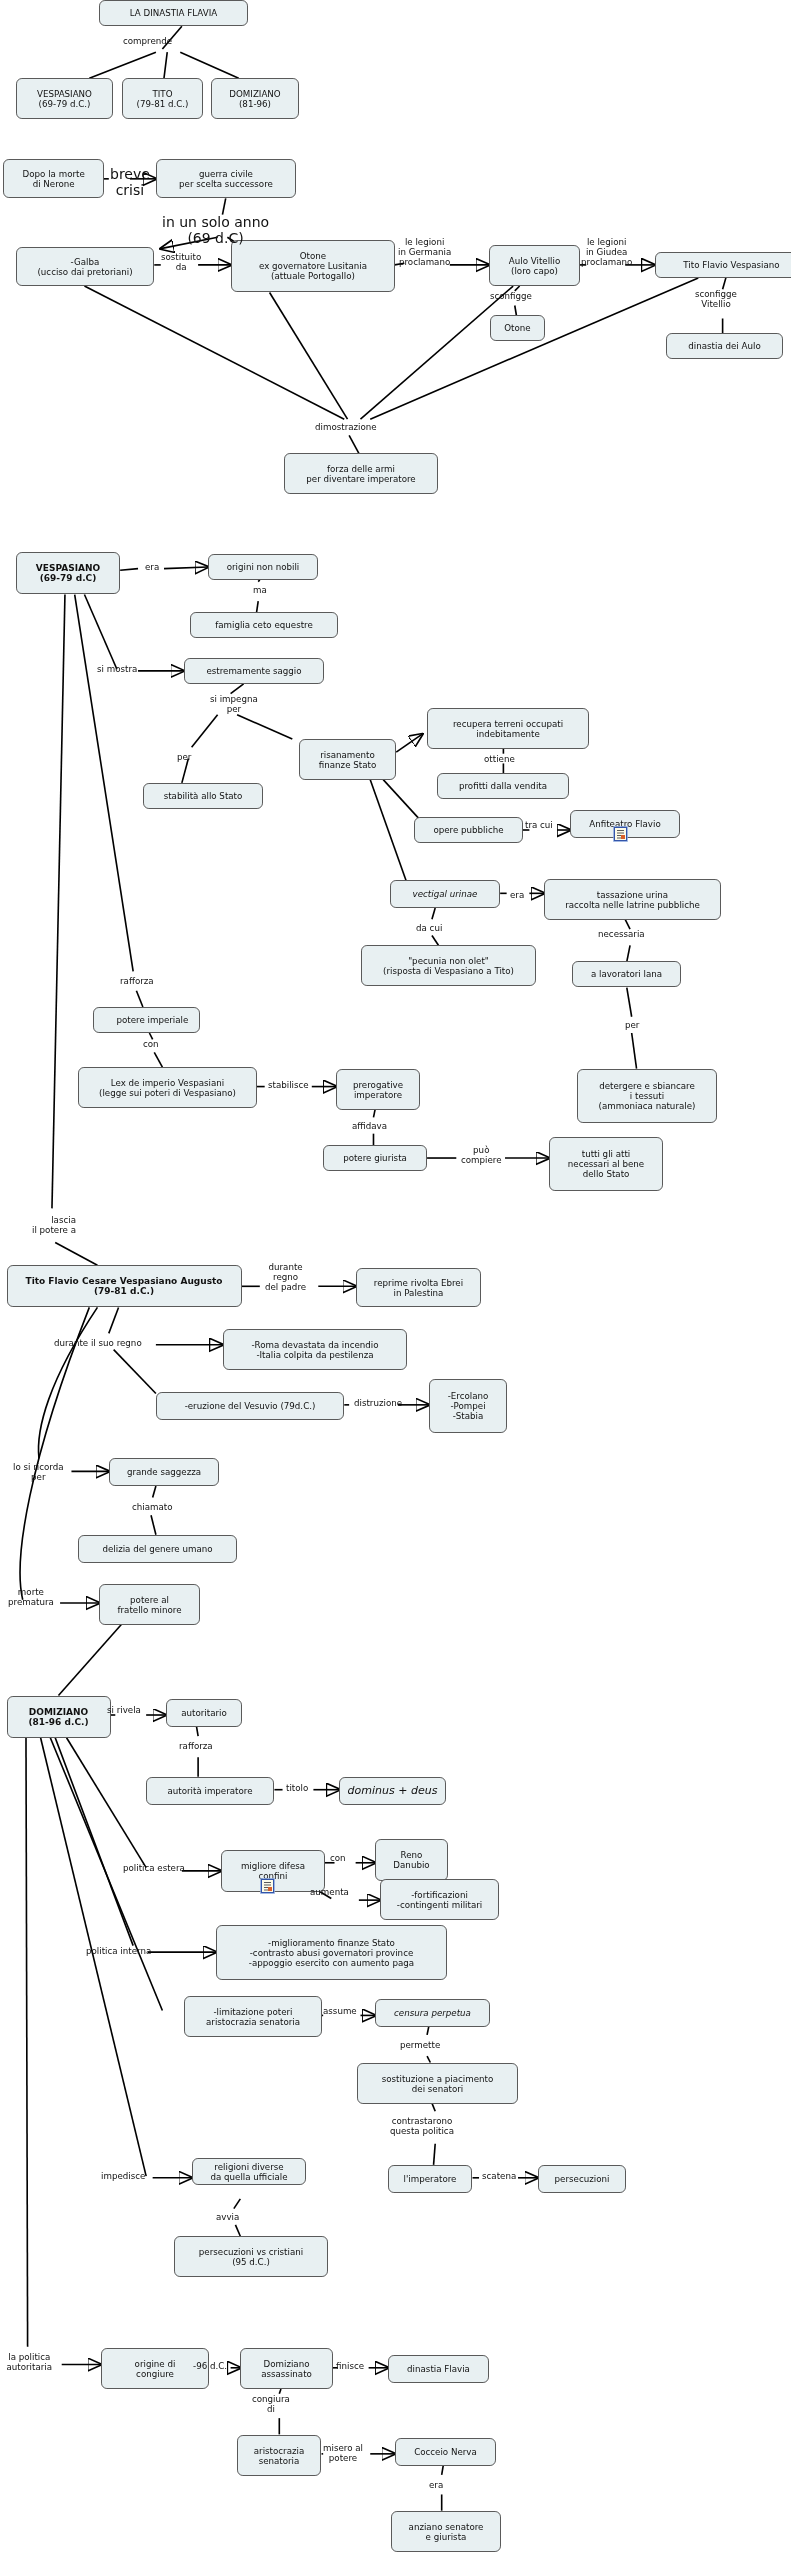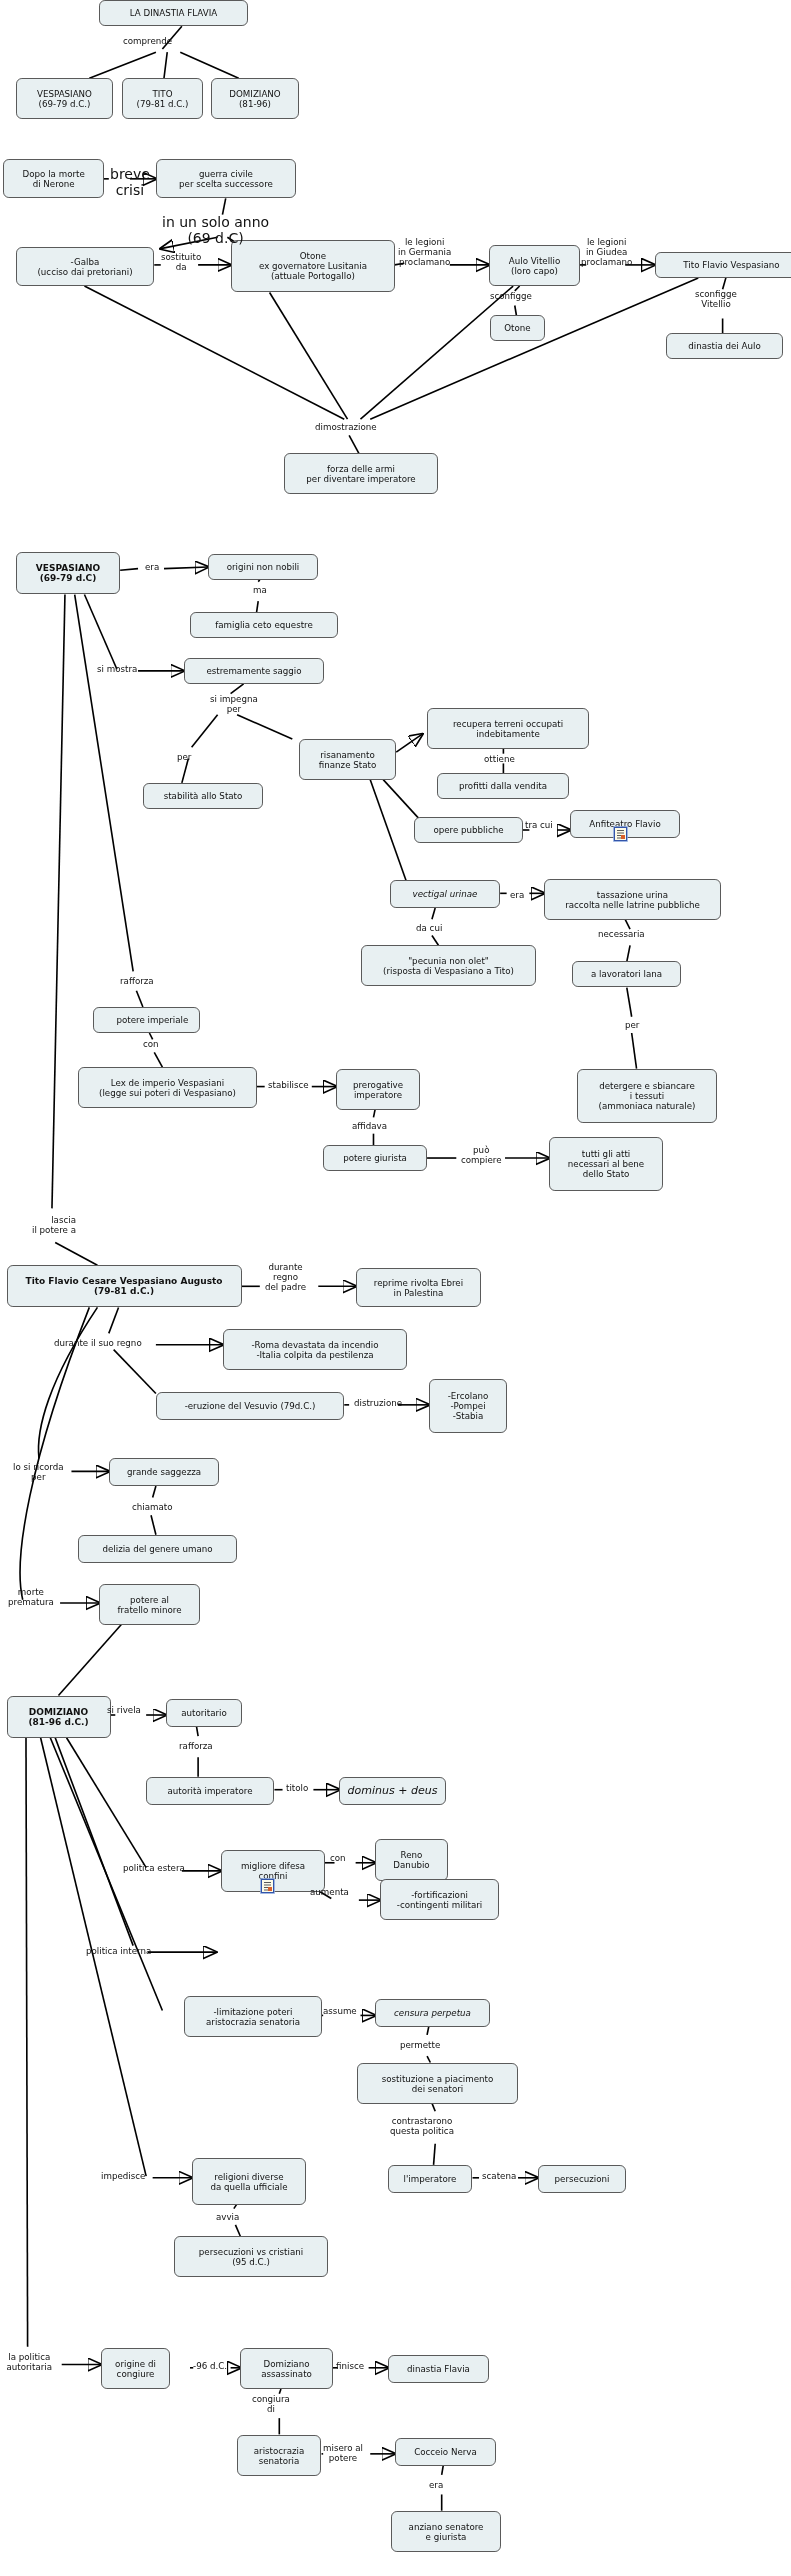--- a/index.html
+++ b/index.html
@@ -287,32 +287,35 @@
 (81-96 d.C.)</div>
     <div class="node" style="left: 166px; top: 1699px; width: 76px; height: 28px; font-size: 8.7px;">autoritario</div>
     <div class="node" style="left: 146px; top: 1777px; width: 128px; height: 28px; font-size: 8.7px;">autorità imperatore</div>
     <div class="node it" style="left: 339px; top: 1777px; width: 107px; height: 28px; font-size: 11px;">dominus + deus</div>
     <div class="node" style="left: 221px; top: 1850px; width: 104px; height: 42px; font-size: 8.7px;">migliore difesa
 confini</div>
     <div class="node" style="left: 375px; top: 1839px; width: 73px; height: 42px; font-size: 8.7px;">Reno
 Danubio</div>
     <div class="node" style="left: 380px; top: 1879px; width: 119px; height: 41px; font-size: 8.7px;">-fortificazioni
 -contingenti militari</div>
+    <div class="node" style="left: 216px; top: 1925px; width: 231px; height: 55px; font-size: 8.7px;">-miglioramento finanze Stato
+-contrasto abusi governatori province
+-appoggio esercito con aumento paga</div>
     <div class="node" style="left: 184px; top: 1996px; width: 138px; height: 41px; font-size: 8.7px;">-limitazione poteri
 aristocrazia senatoria</div>
     <div class="node it" style="left: 375px; top: 1999px; width: 115px; height: 28px; font-size: 8.7px;">censura perpetua</div>
     <div class="node" style="left: 357px; top: 2063px; width: 161px; height: 41px; font-size: 8.7px;">sostituzione a piacimento
 dei senatori</div>
     <div class="node" style="left: 388px; top: 2165px; width: 84px; height: 28px; font-size: 8.7px;">l'imperatore</div>
     <div class="node" style="left: 538px; top: 2165px; width: 88px; height: 28px; font-size: 8.7px;">persecuzioni</div>
-    <div class="node" style="left: 192px; top: 2158px; width: 114px; height: 47px; font-size: 8.7px;">religioni diverse
+    <div class="node" style="left: 192px; top: 2158px; width: 114px; height: 27px; font-size: 8.7px;">religioni diverse
 da quella ufficiale</div>
     <div class="node" style="left: 174px; top: 2236px; width: 154px; height: 41px; font-size: 8.7px;">persecuzioni vs cristiani
 (95 d.C.)</div>
-    <div class="node" style="left: 101px; top: 2348px; width: 69px; height: 41px; font-size: 8.7px;">origine di
+    <div class="node" style="left: 101px; top: 2348px; width: 108px; height: 41px; font-size: 8.7px;">origine di
 congiure</div>
     <div class="node" style="left: 240px; top: 2348px; width: 93px; height: 41px; font-size: 8.7px;">Domiziano
 assassinato</div>
     <div class="node" style="left: 388px; top: 2355px; width: 101px; height: 28px; font-size: 8.7px;">dinastia Flavia</div>
     <div class="node" style="left: 237px; top: 2435px; width: 84px; height: 41px; font-size: 8.7px;">aristocrazia
 senatoria</div>
     <div class="node" style="left: 395px; top: 2438px; width: 101px; height: 28px; font-size: 8.7px;">Cocceio Nerva</div>
     <div class="node" style="left: 391px; top: 2511px; width: 110px; height: 41px; font-size: 8.7px;">anziano senatore
 e giurista</div>
     <div class="lbl" style="left: 123px; top: 36px; font-size: 8.7px;">comprende</div>

